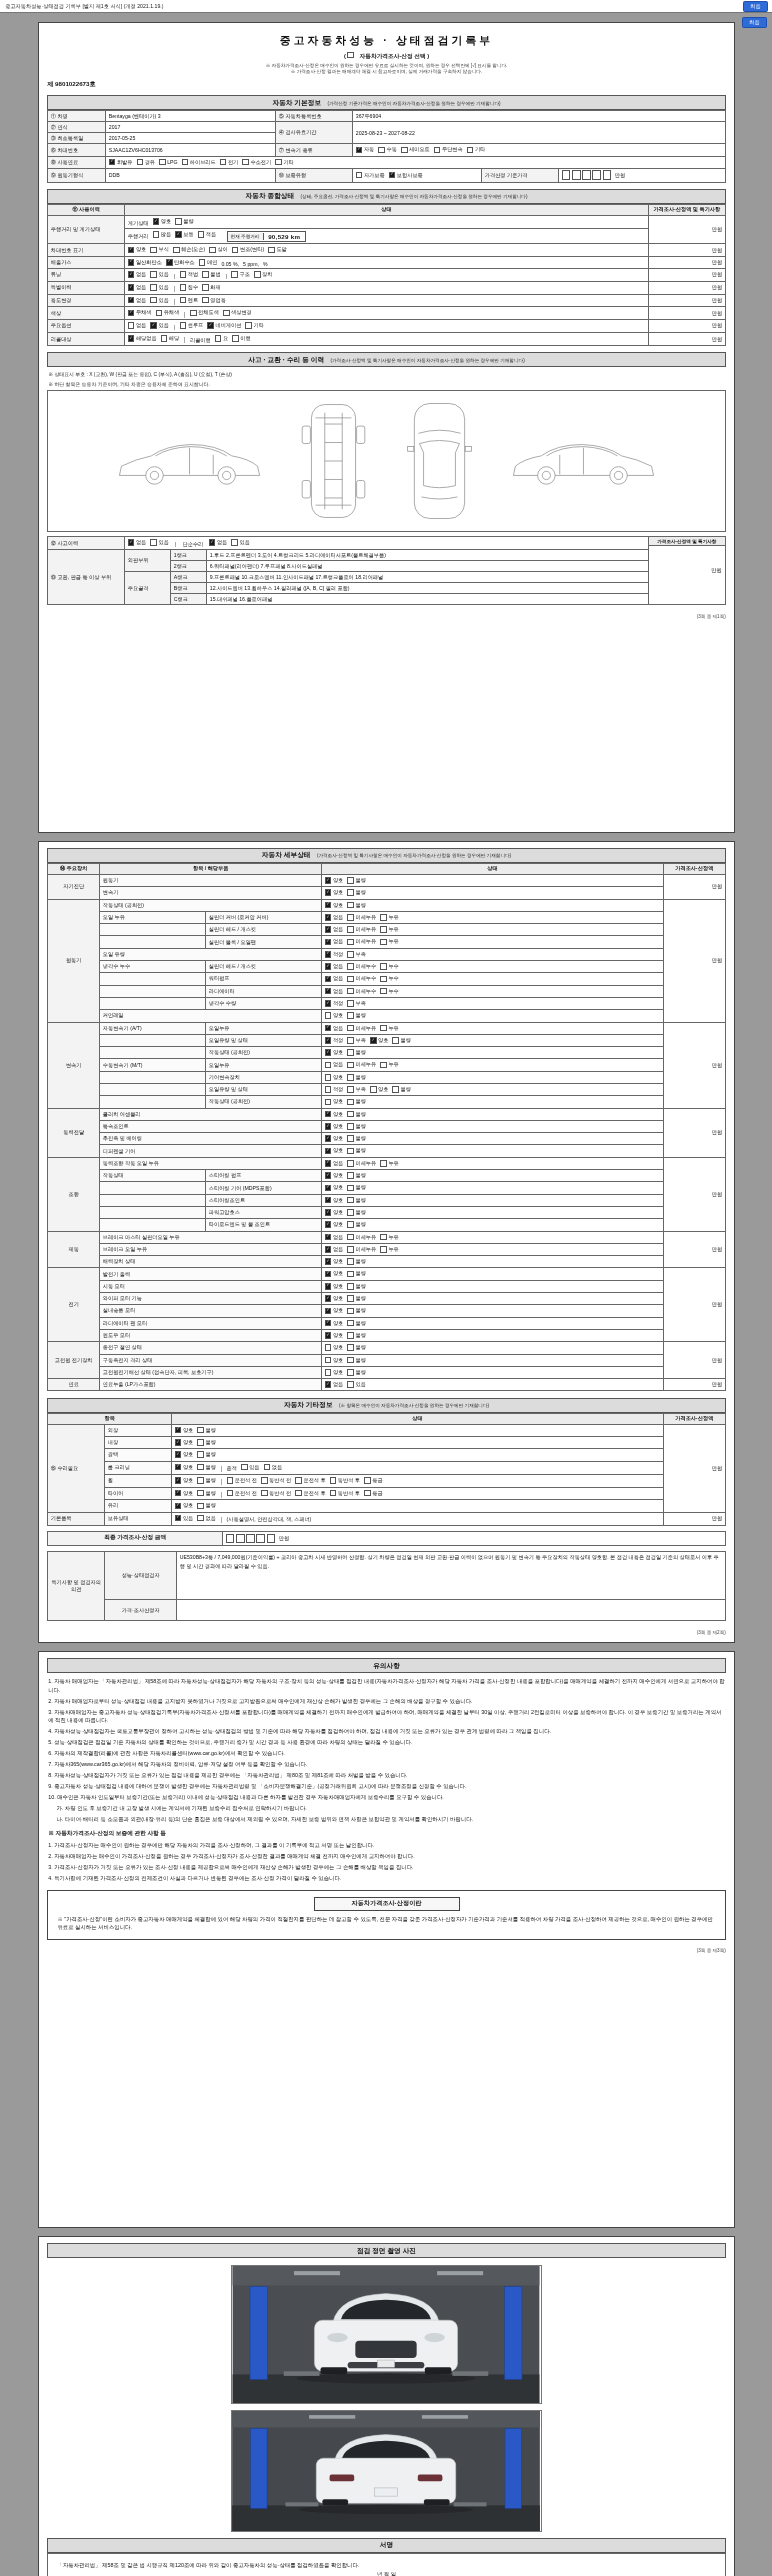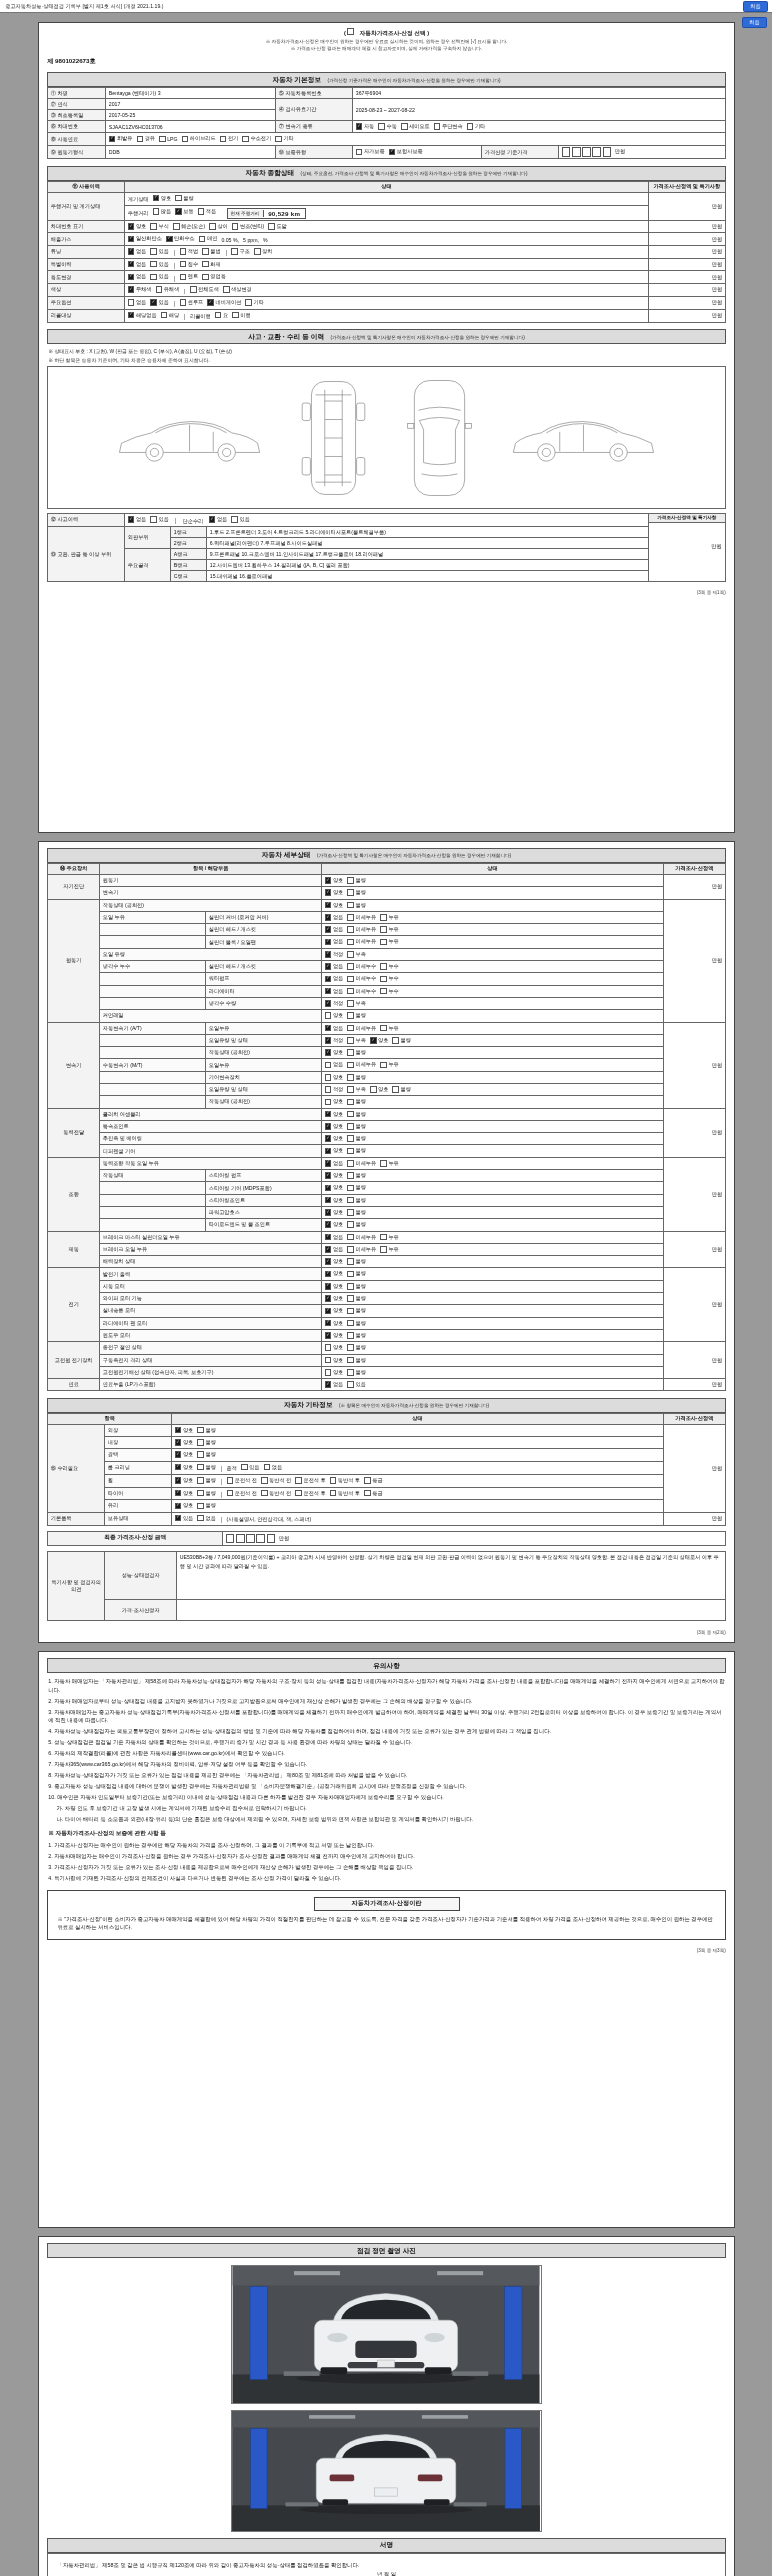--- a/index.html
+++ b/index.html
@@ -64,20 +64,21 @@
 <body>
 
 <div class="topbar">
   <span class="formref">중고자동차성능·상태점검 기록부 [별지 제1호 서식] (개정 2021.1.19.)</span>
   <span class="flexspacer"></span>
   <button class="btn-blue">처음</button>
 </div>
 <button class="btn-blue float-btn">처음</button>
 
 <div class="sheet s1">
+  <div class="doc-title">중고자동차성능 · 상태점검기록부</div>
   <div class="select-line">
     <span>(&nbsp;</span><span class="cb">
         <span class="box"></span>
       </span><span>자동차가격조사·산정 선택</span><span>&nbsp;)</span>
   </div>
   <div class="select-note">※ 자동차가격조사·산정은 매수인이 원하는 경우에만 유료로 실시하는 것이며, 원하는 경우 선택란에 [√] 표시를 합니다.</div>
   <div class="select-note">※ 가격조사·산정 결과는 매매계약 체결 시 참고자료이며, 실제 거래가격을 구속하지 않습니다.</div>
   <div class="doc-no">제 9801022673호</div>
 
   <div class="secbar">

